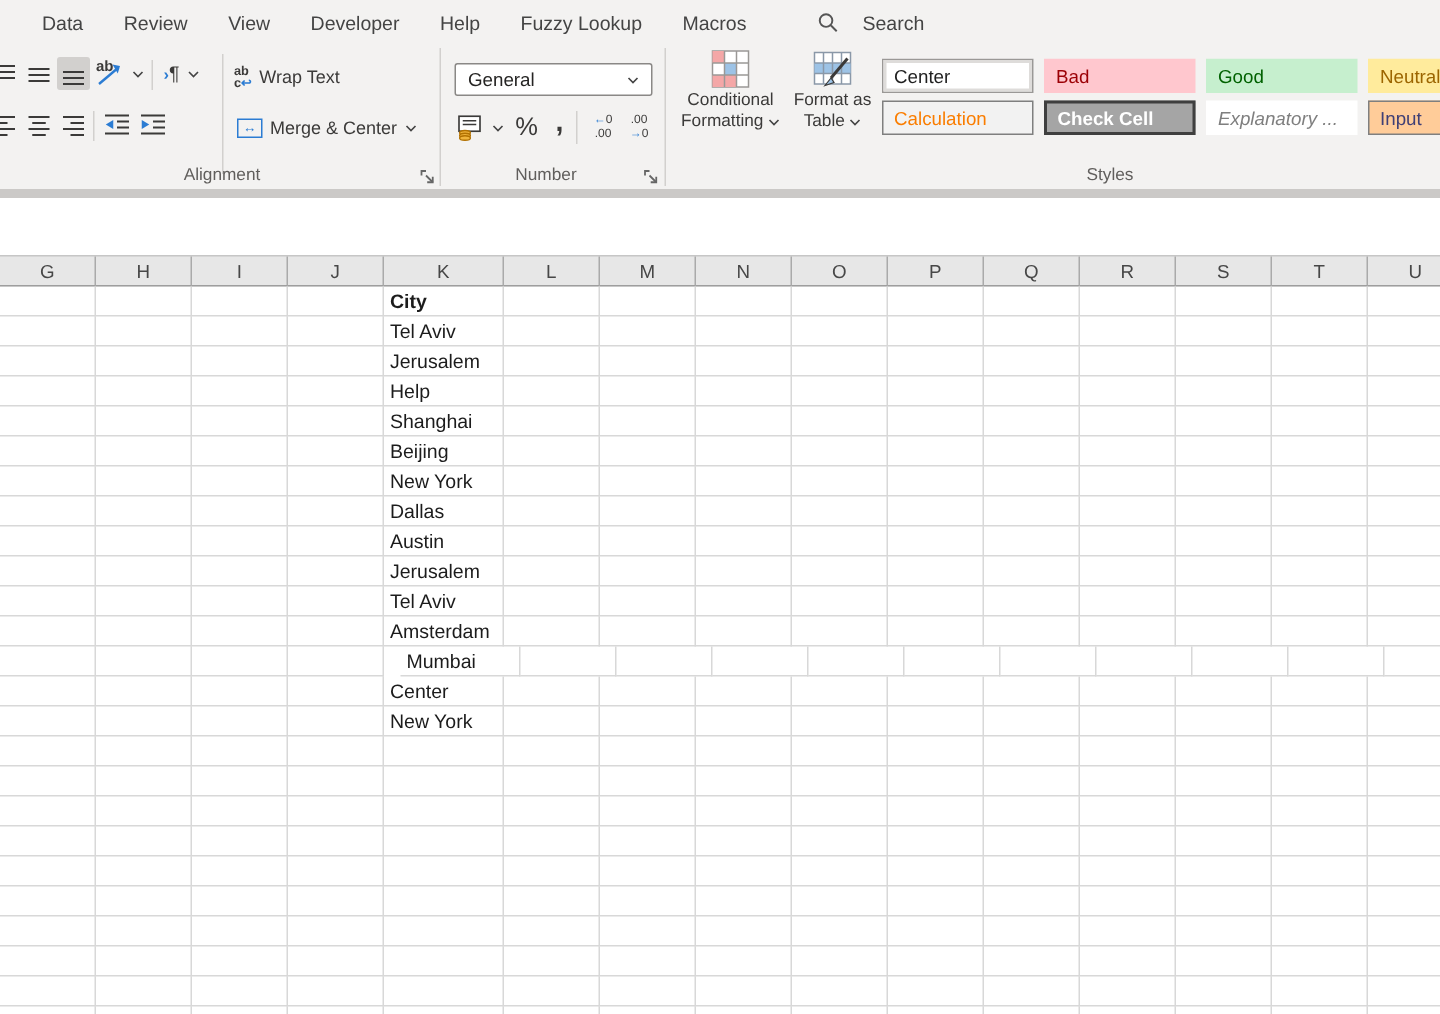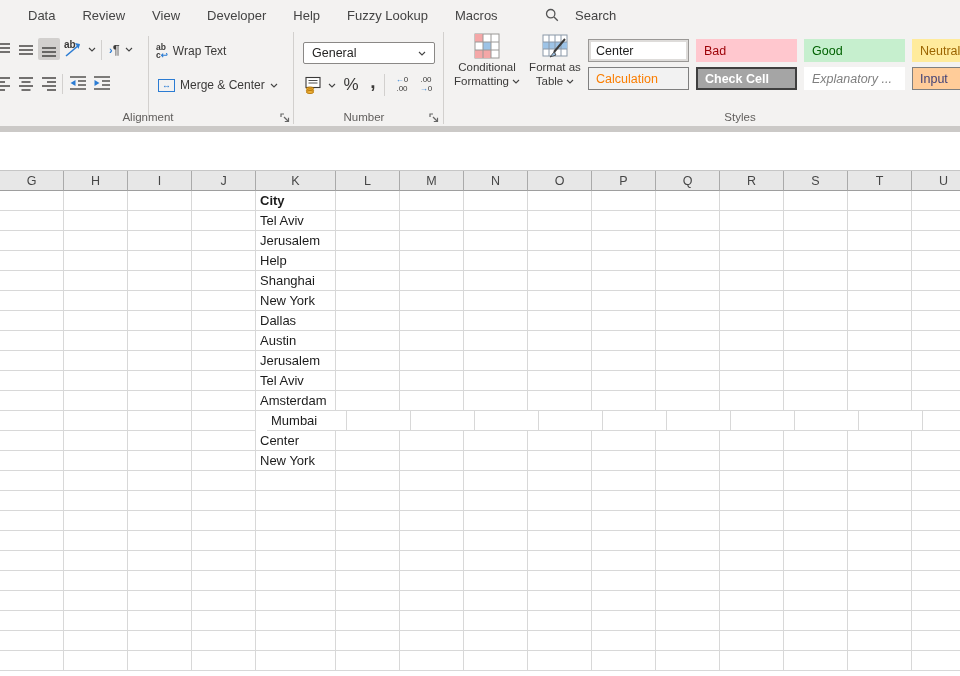--- a/index.html
+++ b/index.html
@@ -428,20 +428,37 @@
         <div class="cell" style="width: 64px;"></div>
         <div class="cell" style="width: 64px;"></div>
         <div class="cell" style="width: 64px;"></div>
         <div class="cell" style="width: 64px;"></div>
       </div>
       <div class="grid-row">
         <div class="cell" style="width: 64px;"></div>
         <div class="cell" style="width: 64px;"></div>
         <div class="cell" style="width: 64px;"></div>
         <div class="cell" style="width: 64px;"></div>
+        <div class="cell" style="width: 80px;">Beijing</div>
+        <div class="cell" style="width: 64px;"></div>
+        <div class="cell" style="width: 64px;"></div>
+        <div class="cell" style="width: 64px;"></div>
+        <div class="cell" style="width: 64px;"></div>
+        <div class="cell" style="width: 64px;"></div>
+        <div class="cell" style="width: 64px;"></div>
+        <div class="cell" style="width: 64px;"></div>
+        <div class="cell" style="width: 64px;"></div>
+        <div class="cell" style="width: 64px;"></div>
+        <div class="cell" style="width: 64px;"></div>
+      </div>
+      <div class="grid-row">
+        <div class="cell" style="width: 64px;"></div>
+        <div class="cell" style="width: 64px;"></div>
+        <div class="cell" style="width: 64px;"></div>
+        <div class="cell" style="width: 64px;"></div>
         <div class="cell" style="width: 80px;">New York</div>
         <div class="cell" style="width: 64px;"></div>
         <div class="cell" style="width: 64px;"></div>
         <div class="cell" style="width: 64px;"></div>
         <div class="cell" style="width: 64px;"></div>
         <div class="cell" style="width: 64px;"></div>
         <div class="cell" style="width: 64px;"></div>
         <div class="cell" style="width: 64px;"></div>
         <div class="cell" style="width: 64px;"></div>
         <div class="cell" style="width: 64px;"></div>

